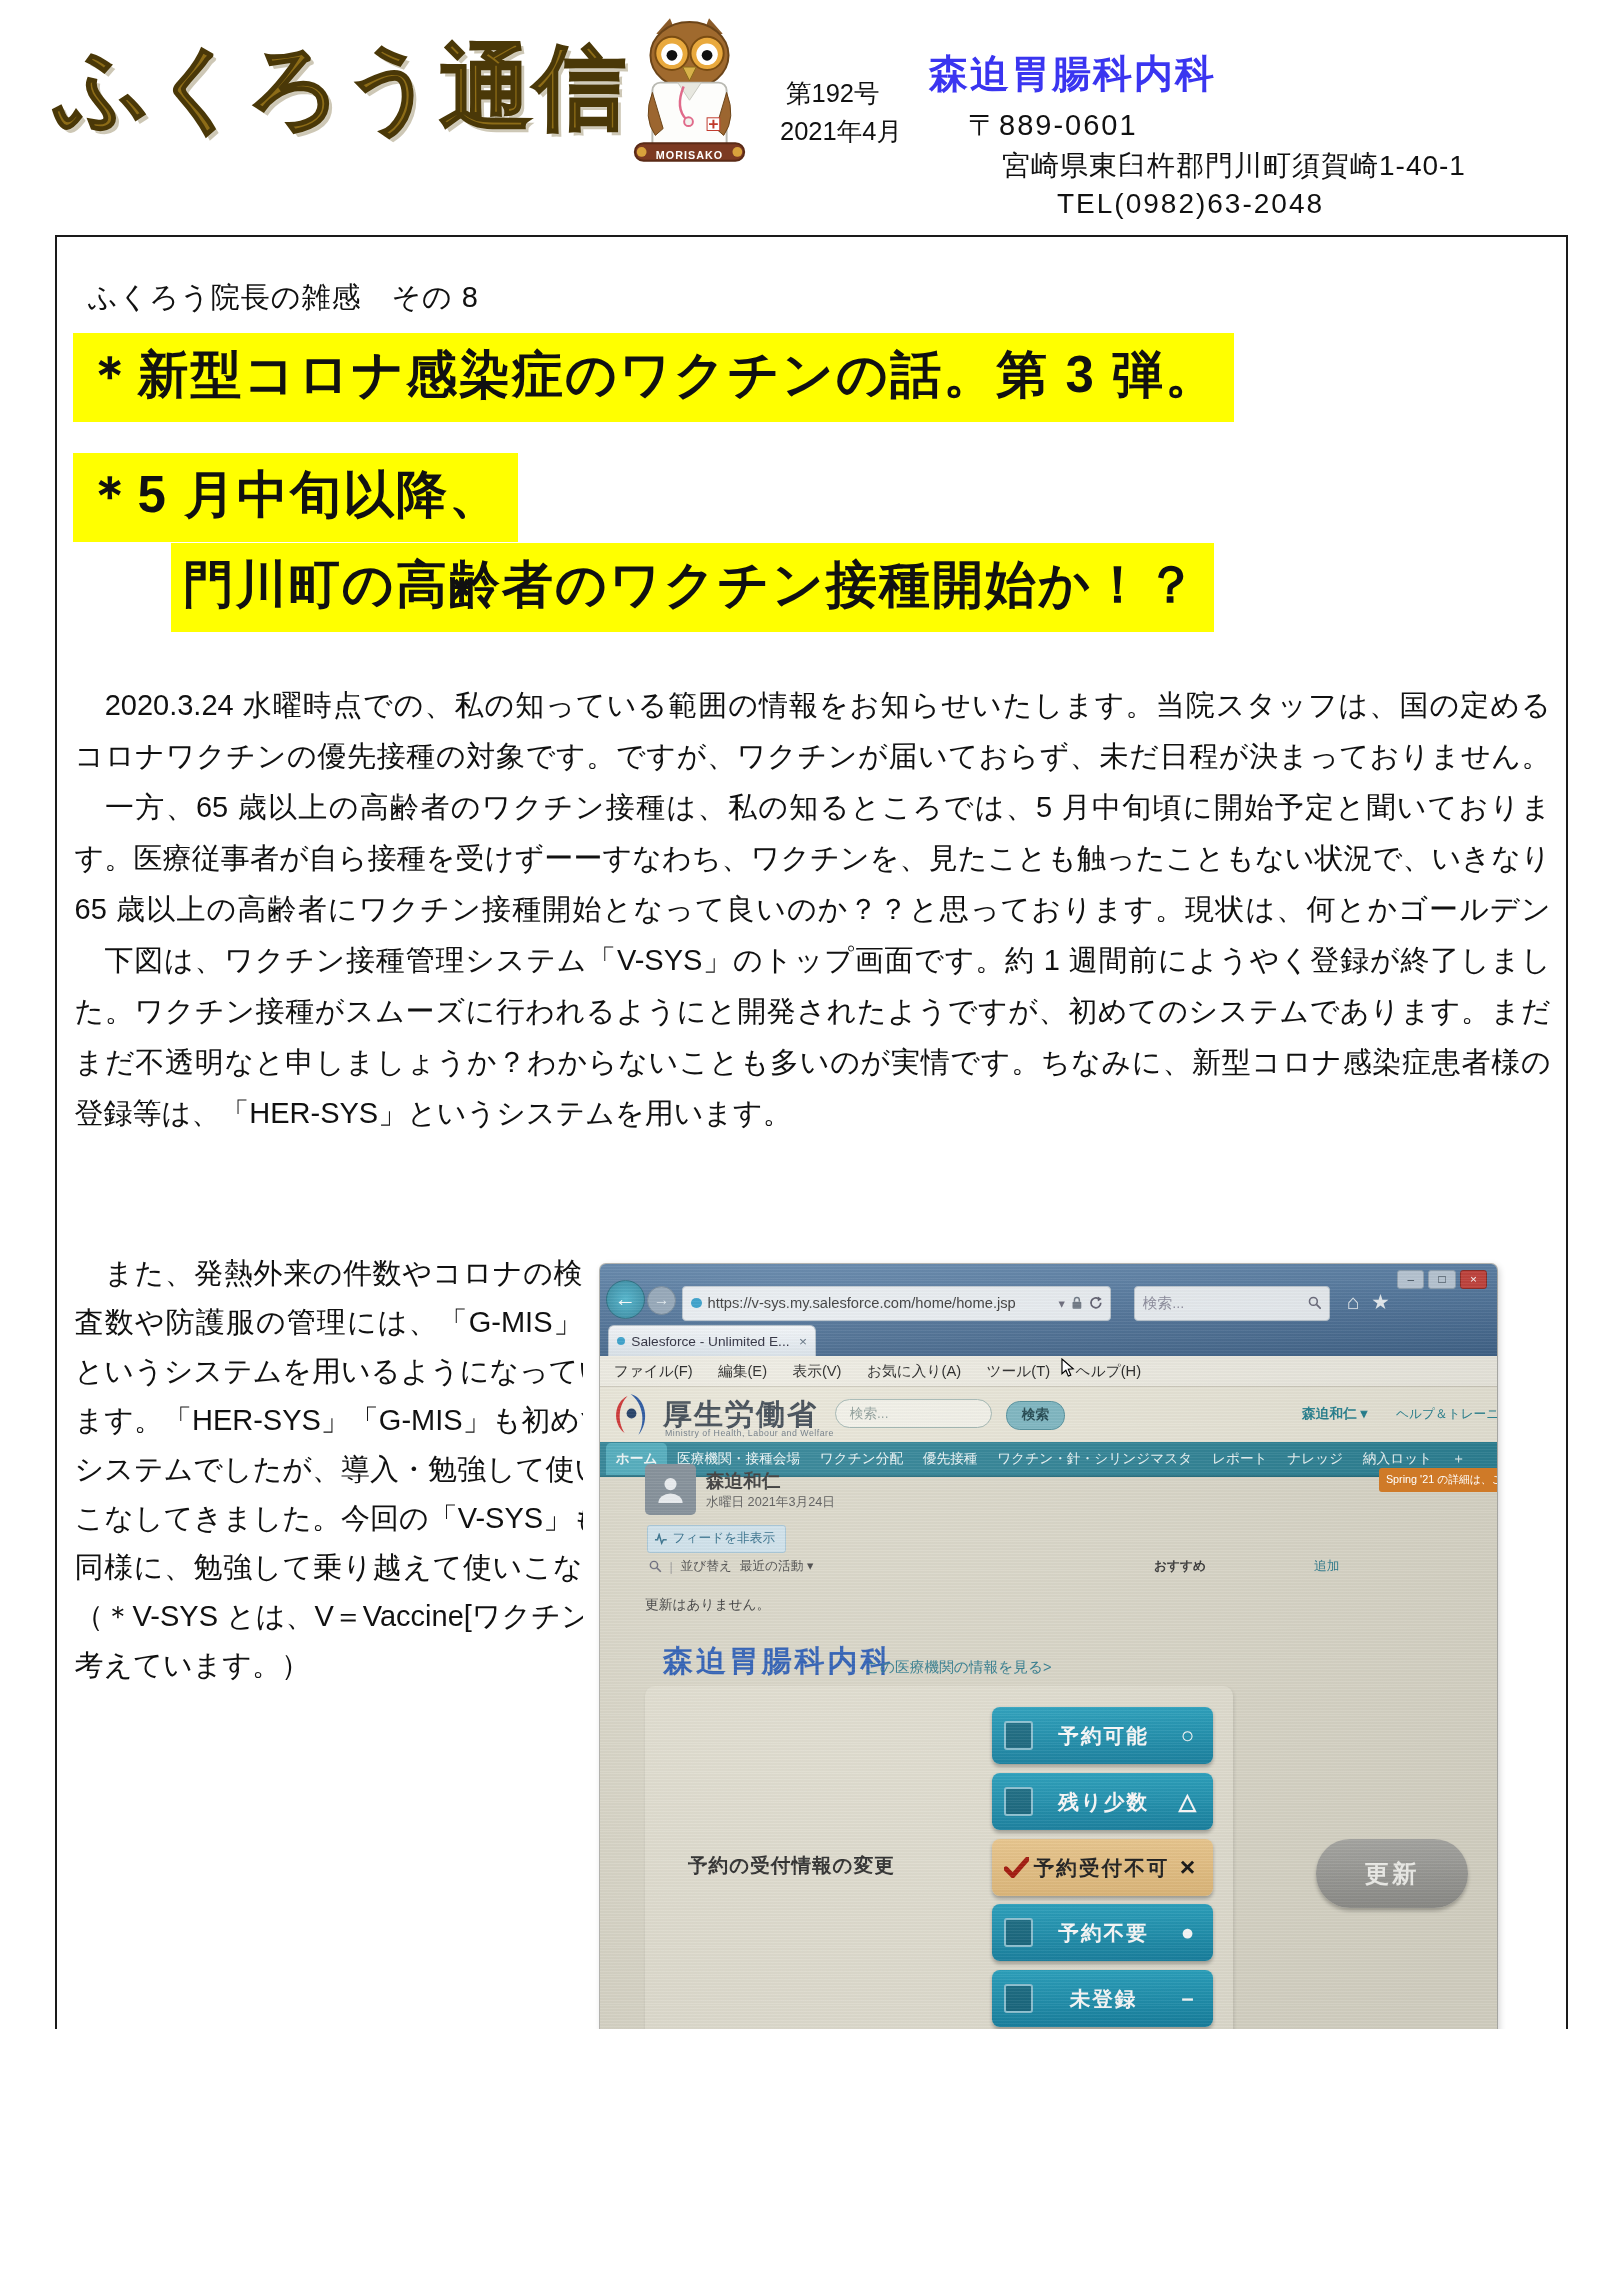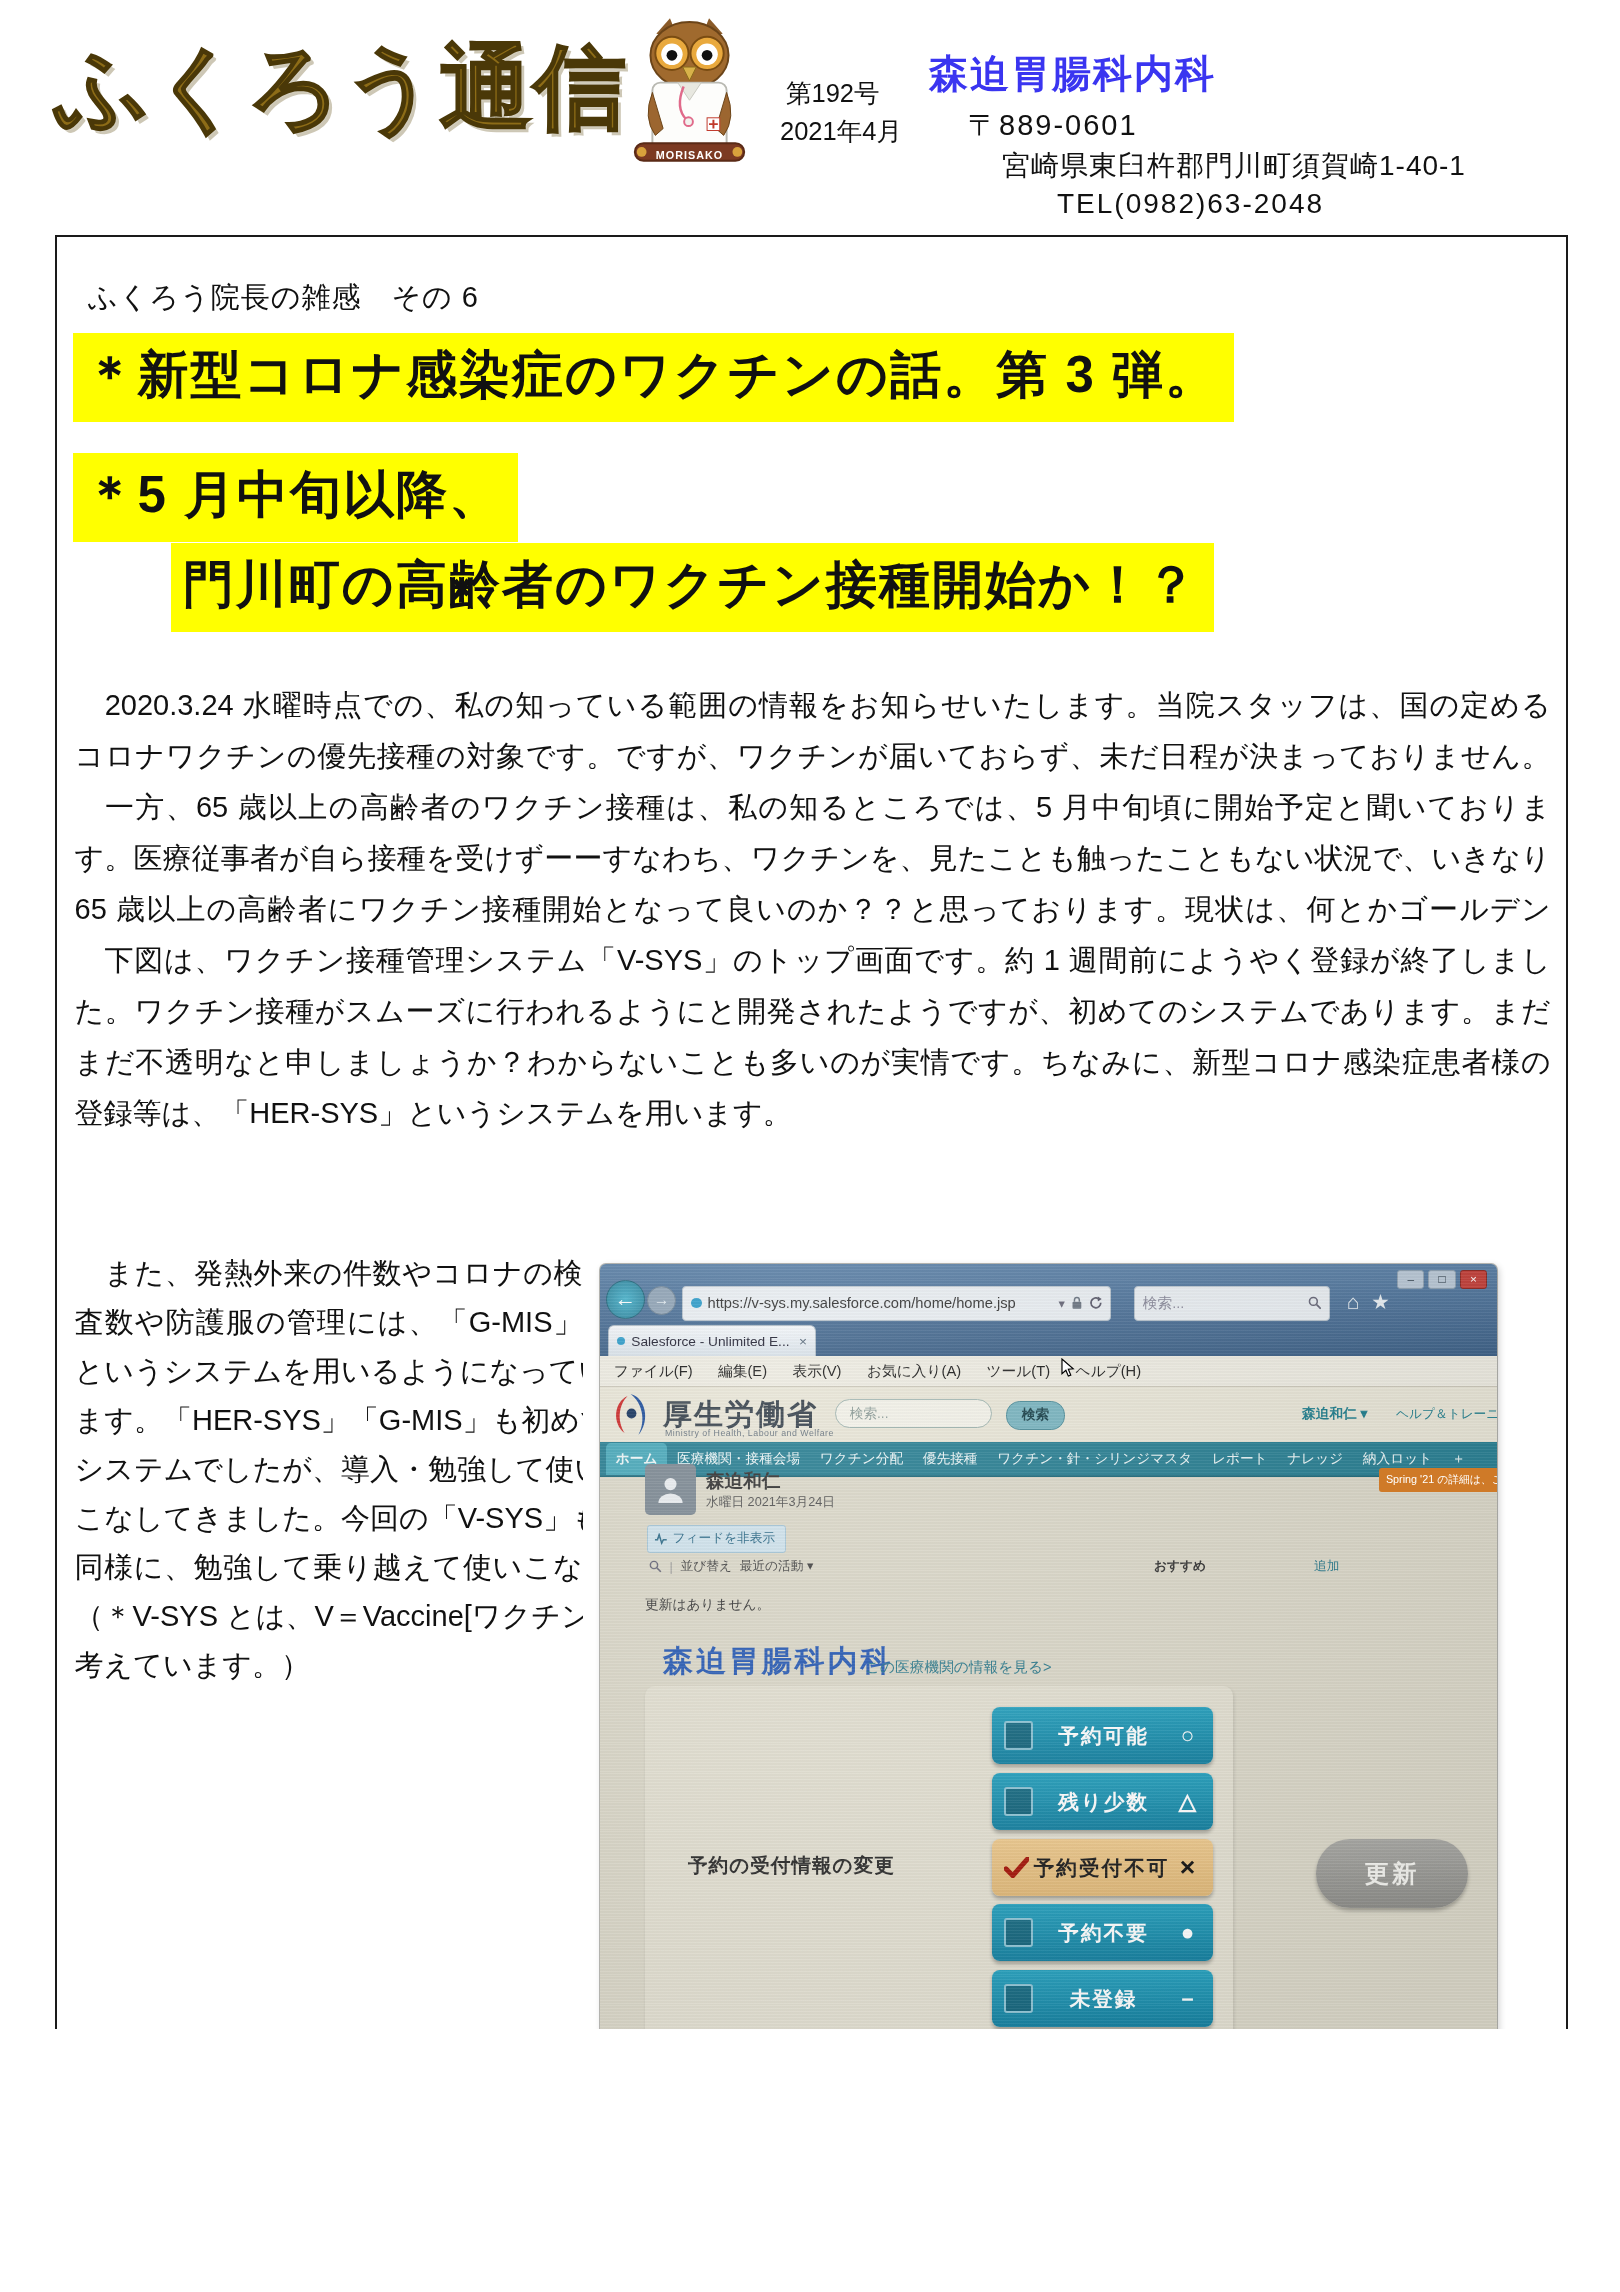--- a/index.html
+++ b/index.html
@@ -169,21 +169,21 @@
   </div>
 
   <div class="issue-no">第192号</div>
   <div class="issue-date">2021年4月</div>
   <div class="clinic-name">森迫胃腸科内科</div>
   <div class="postal">〒889-0601</div>
   <div class="address">宮崎県東臼杵郡門川町須賀崎1-40-1</div>
   <div class="tel">TEL(0982)63-2048</div>
 
   <div class="box">
-    <div class="sec-label">ふくろう院長の雑感　その 6</div>
+    <div class="sec-label">ふくろう院長の雑感　その 8</div>
     <div class="hl hl1">＊新型コロナ感染症のワクチンの話。第 3 弾。</div>
     <div class="hl hl2">＊5 月中旬以降、</div>
     <div class="hl hl3">門川町の高齢者のワクチン接種開始か！？</div>
 
     <div class="para">
       <div class="pline">　2020.3.24 水曜時点での、私の知っている範囲の情報をお知らせいたします。当院スタッフは、国の定める</div>
       <div class="pline">コロナワクチンの優先接種の対象です。ですが、ワクチンが届いておらず、未だ日程が決まっておりません。</div>
       <div class="pline">　一方、65 歳以上の高齢者のワクチン接種は、私の知るところでは、5 月中旬頃に開始予定と聞いておりま</div>
       <div class="pline">す。医療従事者が自ら接種を受けずーーすなわち、ワクチンを、見たことも触ったこともない状況で、いきなり</div>
       <div class="pline">65 歳以上の高齢者にワクチン接種開始となって良いのか？？と思っております。現状は、何とかゴールデン</div>

